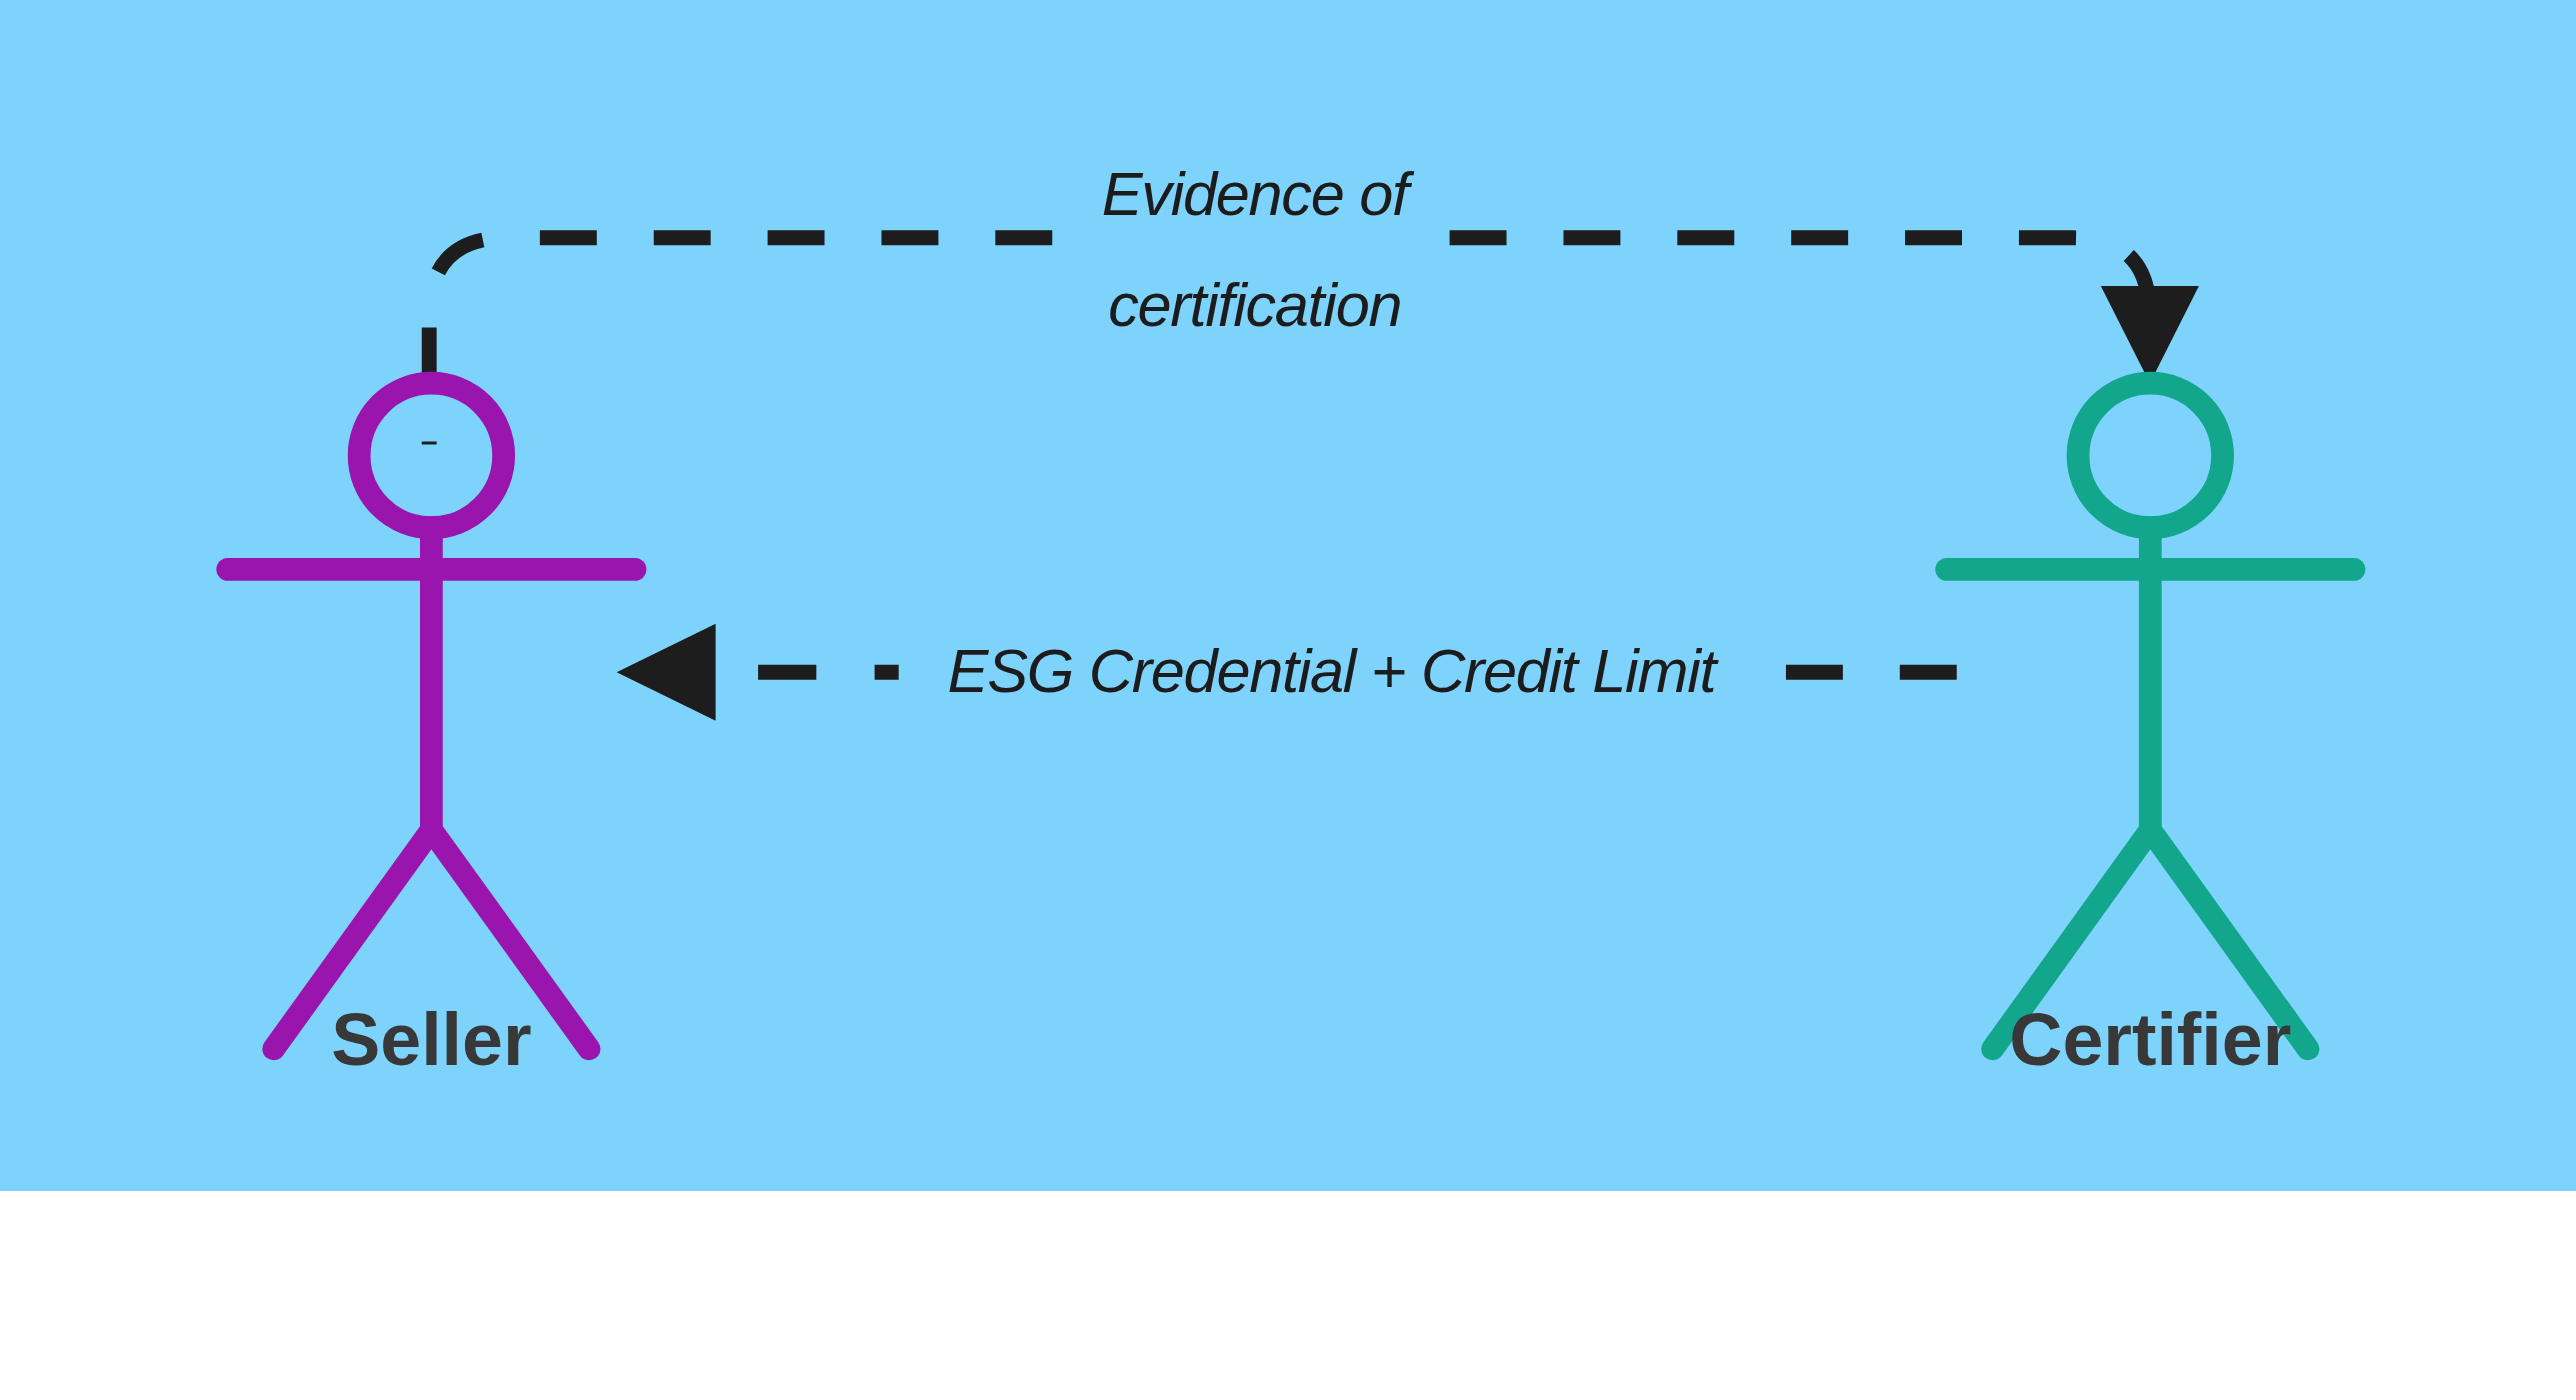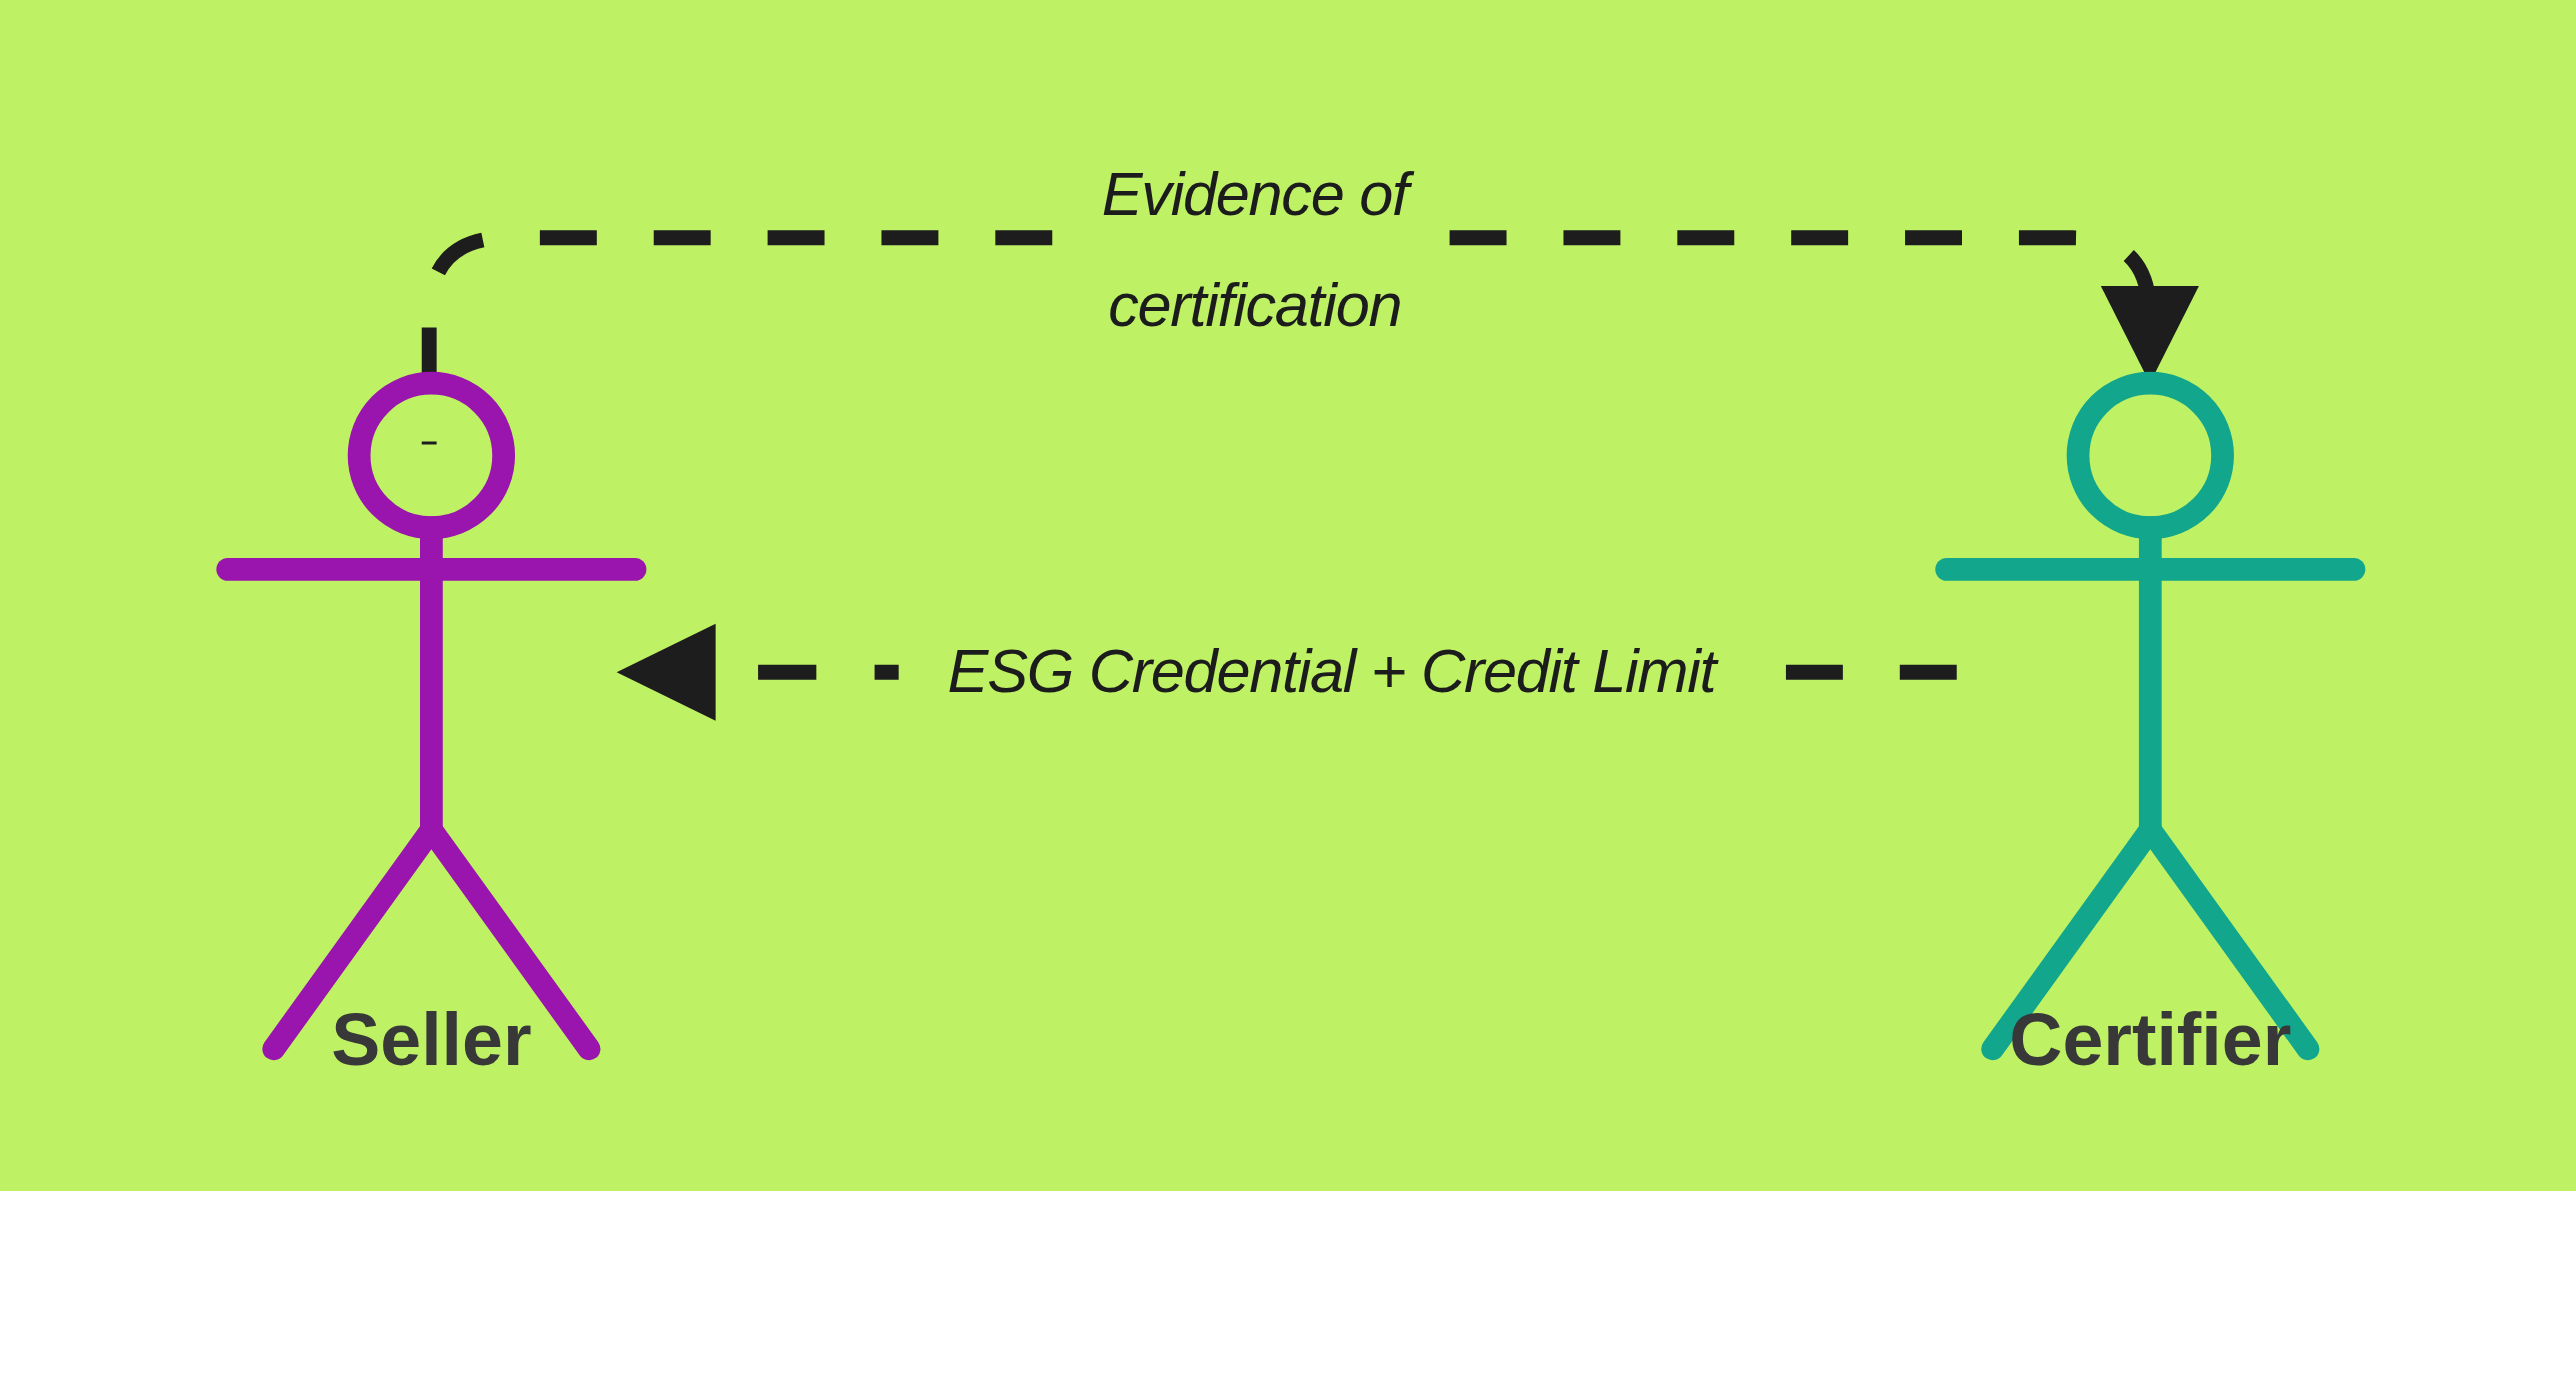--- a/index.html
+++ b/index.html
@@ -2,21 +2,21 @@
 <html style="font-size:8.2px"><head>
 <meta charset="utf-8">
 <style>
   html, body {
     margin: 0;
     padding: 0;
     background: #ffffff;
   }
   .diagram-wrap {
     width: 100%;
-    background: #bef264;
+    background: #7dd3fc;
   }
   svg {
     display: block;
     width: 100%;
     height: auto;
   }
   .msg-label {
     font-family: "Liberation Sans", sans-serif;
     font-style: italic;
     font-size: 140px;

